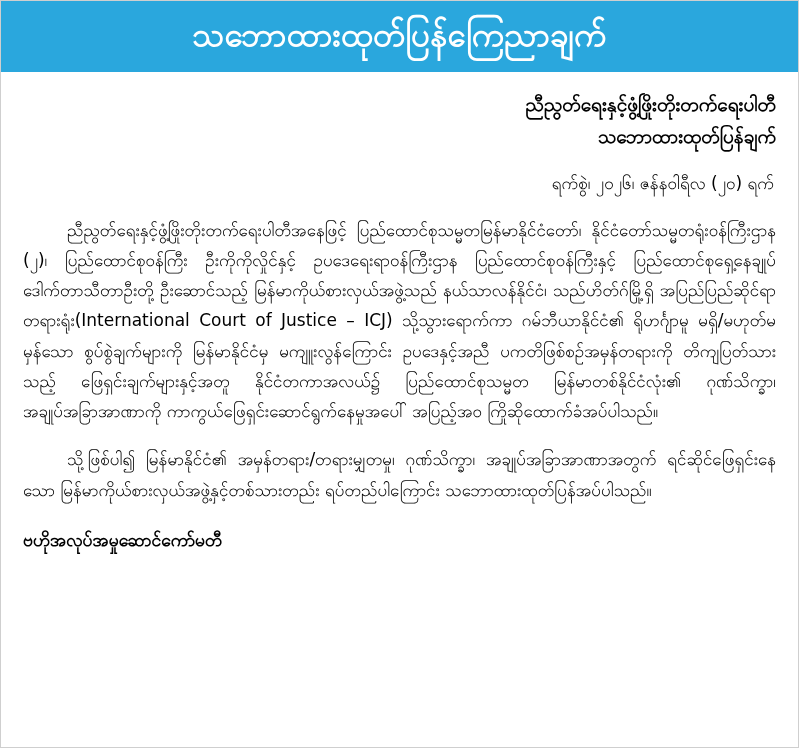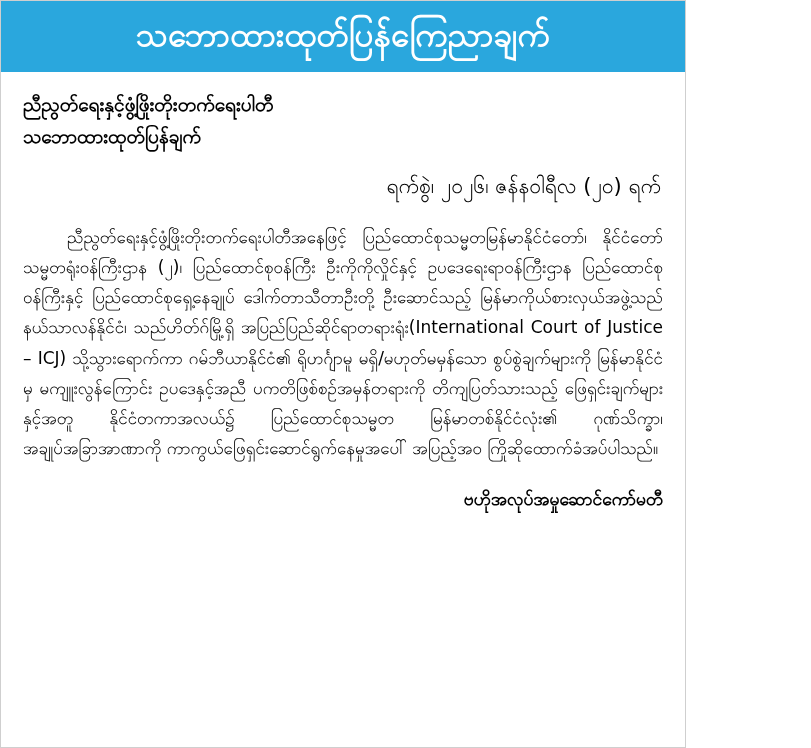--- a/index.html
+++ b/index.html
@@ -9,21 +9,21 @@
   body {
     width: 811px;
     height: 748px;
     background: #ffffff;
     font-family: "DejaVu Sans", "Liberation Sans", sans-serif;
     color: #000000;
     overflow: hidden;
   }
   .page {
     position: relative;
-    width: 686px;
+    width: 799px;
     height: 748px;
     box-sizing: border-box;
     border: 1px solid #cfcfcf;
     background: #ffffff;
   }
   .header-band {
     background: #2aa7dd;
     width: 100%;
     box-sizing: border-box;
     padding: 13px 0 17px 0;
@@ -34,50 +34,49 @@
     font-size: 33px;
     line-height: 1.25;
     font-weight: 700;
     letter-spacing: 0.3px;
   }
   .body-wrap {
     box-sizing: border-box;
     padding: 16px 22px 0 22px;
   }
   .org-title {
-    text-align: left;
+    text-align: right;
     font-size: 19px;
     line-height: 1.7;
     font-weight: 700;
     color: #000000;
   }
   .org-title .line2 {
     display: block;
     font-family: Liberation Serif, serif;
   }
   .date-line {
     text-align: right;
-    font-size: 21px;
+    font-size: 17px;
     line-height: 1.7;
     margin-top: 16px;
     margin-right: 2px;
   }
   .para {
     text-align: justify;
     text-justify: inter-word;
     font-size: 17px;
     line-height: 1.78;
     text-indent: 44px;
   }
   .para.second {
     margin-top: 18px;
   }
   .signature {
     margin-top: 20px;
-    text-align: right;
     font-size: 17.5px;
     line-height: 1.75;
     font-weight: 700;
   }
   .signature .sig-line {
     display: block;
   }
 </style>
 </head>
 <body>
@@ -92,19 +91,20 @@
 
     <div class="org-title">
       <span class="line1">ညီညွတ်‌ရေးနှင့်ဖွံ့ဖြိုးတိုးတက်ရေးပါတီ</span>
       <span class="line2">သဘောထားထုတ်ပြန်ချက်</span>
     </div>
 
     <div class="date-line">ရက်စွဲ၊ ၂၀၂၆၊ ဇန်နဝါရီလ (၂၀) ရက်</div>
 
     <p class="para first">ညီညွတ်ရေးနှင့်ဖွံ့ဖြိုးတိုးတက်ရေးပါတီအနေဖြင့် ပြည်ထောင်စုသမ္မတမြန်မာနိုင်ငံတော်၊ နိုင်ငံတော်သမ္မတရုံးဝန်ကြီးဌာန (၂)၊ ပြည်ထောင်စုဝန်ကြီး ဦးကိုကိုလှိုင်နှင့် ဥပဒေရေးရာဝန်ကြီးဌာန ပြည်ထောင်စုဝန်ကြီးနှင့် ပြည်ထောင်စုရှေ့နေချုပ် ဒေါက်တာသီတာဦးတို့ ဦးဆောင်သည့် မြန်မာကိုယ်စားလှယ်အဖွဲ့သည် နယ်သာလန်နိုင်ငံ၊ သည်ဟိတ်ဂ်မြို့ရှိ အပြည်ပြည်ဆိုင်ရာတရားရုံး(International Court of Justice – ICJ) သို့သွားရောက်ကာ ဂမ်ဘီယာနိုင်ငံ၏ ရိုဟင်္ဂျာမူ မရှိ/မဟုတ်မမှန်သော စွပ်စွဲချက်များကို မြန်မာနိုင်ငံမှ မကျူးလွန်ကြောင်း ဥပဒေနှင့်အညီ ပကတိဖြစ်စဉ်အမှန်တရားကို တိကျပြတ်သားသည့် ဖြေရှင်းချက်များနှင့်အတူ နိုင်ငံတကာအလယ်၌ ပြည်ထောင်စုသမ္မတ မြန်မာတစ်နိုင်ငံလုံး၏ ဂုဏ်သိက္ခာ၊ အချုပ်အခြာအာဏာကို ကာကွယ်ဖြေရှင်းဆောင်ရွက်နေမှုအပေါ် အပြည့်အဝ ကြိုဆိုထောက်ခံအပ်ပါသည်။</p>
 
+    <p class="para second">သို့ဖြစ်ပါ၍ မြန်မာနိုင်ငံ၏ အမှန်တရား/တရားမျှတမှု၊ ဂုဏ်သိက္ခာ၊ အချုပ်အခြာအာဏာအတွက် ရင်ဆိုင်ဖြေရှင်းနေသော မြန်မာကိုယ်စားလှယ်အဖွဲ့နှင့်တစ်သားတည်း ရပ်တည်ပါကြောင်း သဘောထားထုတ်ပြန်အပ်ပါသည်။</p>
 
     <div class="signature">
       <span class="sig-line">ဗဟိုအလုပ်အမှုဆောင်ကော်မတီ</span>
     </div>
 
   </div>
 </div>
 
 </body></html>

